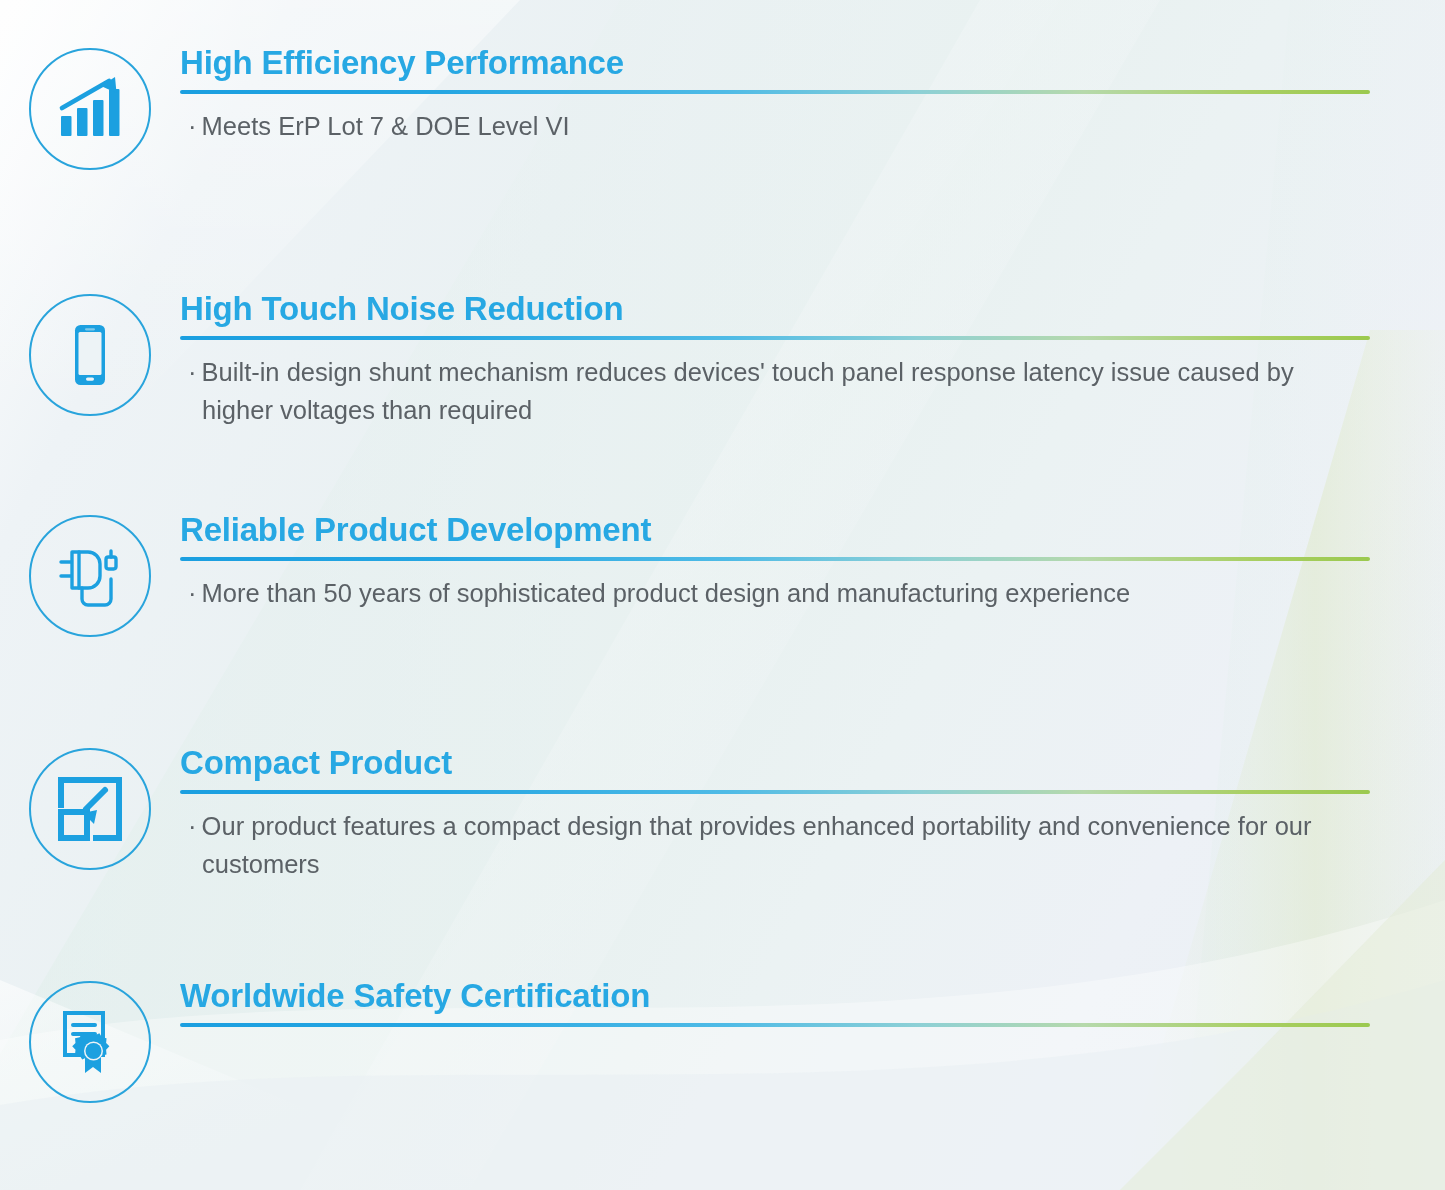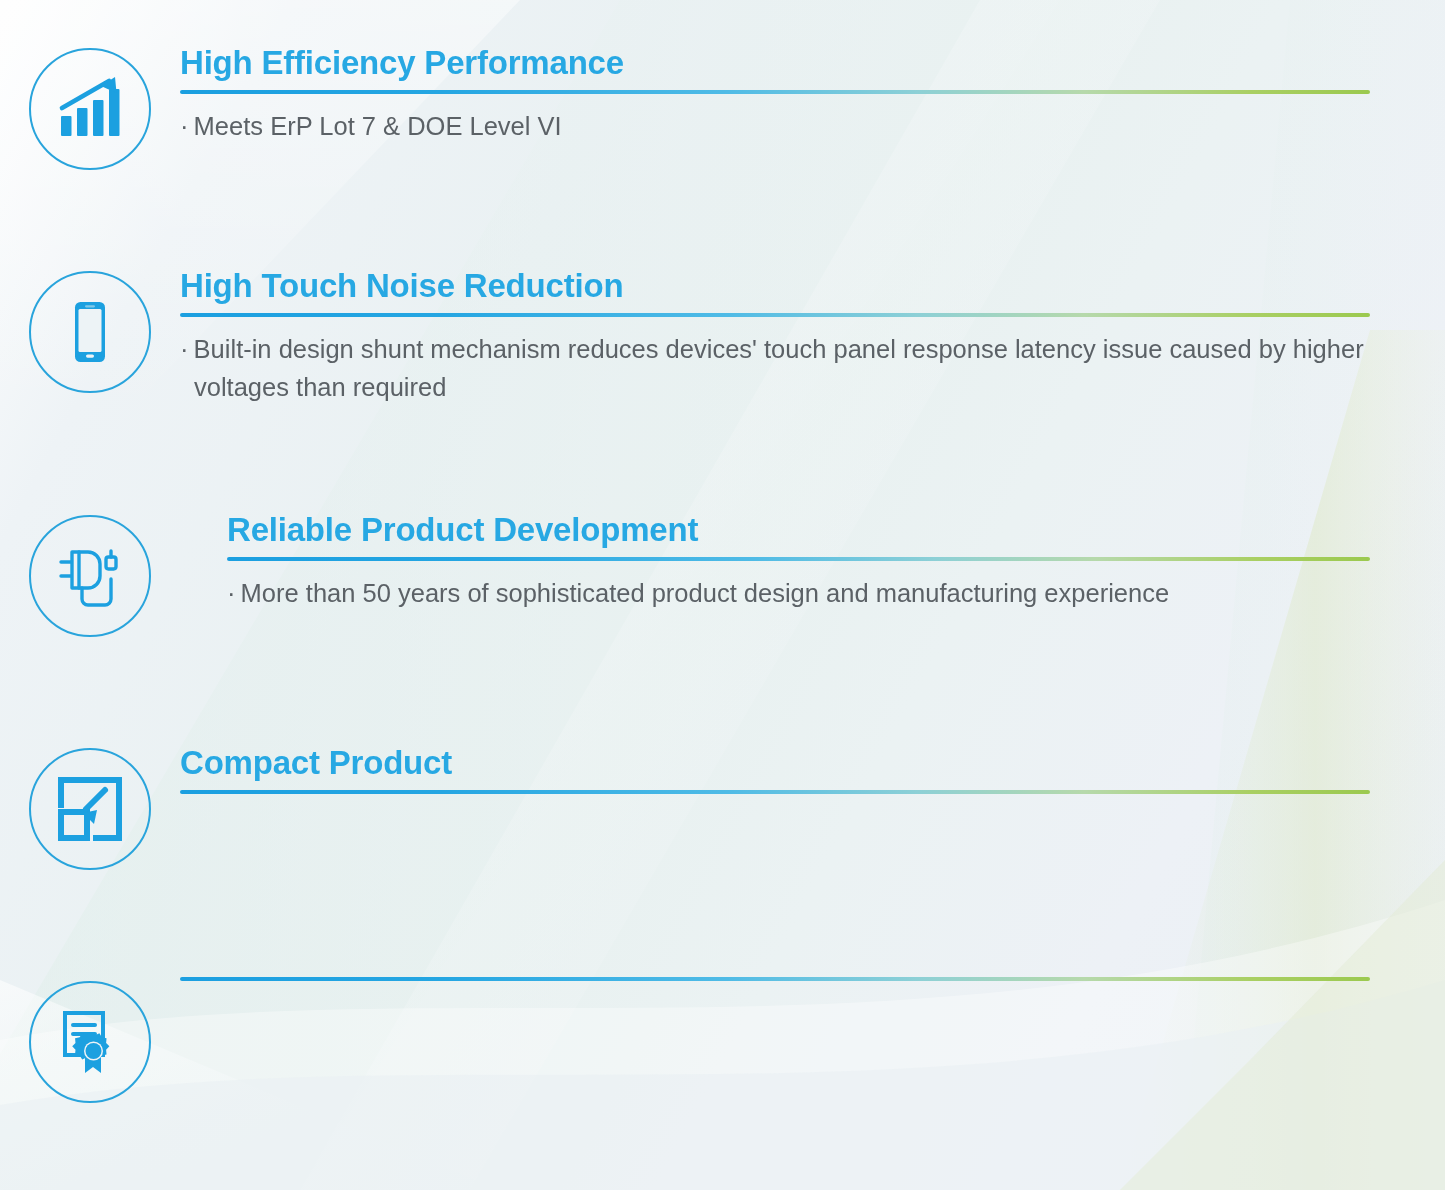--- a/index.html
+++ b/index.html
@@ -97,43 +97,43 @@
       #25a6e2 22%,
       #4fbbe6 46%,
       #8dd0d6 62%,
       #b6d9ab 76%,
       #a9cf63 90%,
       #9bc94f 100%);
     margin-bottom: 14px;
   }
 
   .bullets {
-    margin: 0;
+    margin: 8px;
     padding: 0;
     list-style: none;
   }
 
   .bullets li {
     color: #5b6166;
     font-size: 25.5px;
     line-height: 1.48;
     margin: 0 0 1px 0;
     text-indent: -14px;
     padding-left: 14px;
   }
 
   .bullets li::before {
     content: "\00B7\2009";
     color: #5b6166;
   }
 
   
   #feature-0 { top: 44px; }
-  #feature-1 { top: 267px; }
-  #feature-2 { top: 511px; gap: 47px; }
+  #feature-1 { top: 290px; }
+  #feature-2 { top: 511px; }
   #feature-3 { top: 744px; }
   #feature-4 { top: 977px; }
 
   #feature-0 .body-col { padding-right: 75px; }
 </style>
 </head>
 <body>
 
 <div id="page">
 
@@ -259,20 +259,23 @@
             <g stroke="#1ca0e0" stroke-width="6" stroke-linecap="round">
               <line x1="48" y1="14" x2="29" y2="33"></line>
             </g>
             <polygon points="26,37 40,34 37,48" fill="#1ca0e0"></polygon>
           </svg>
         </div>
       </div>
       <div class="body-col">
         <h2 class="f-title">Compact Product</h2>
         <div class="divider"></div>
+        <ul class="bullets">
+          <li>Our product features a compact design that provides enhanced portability and convenience for our customers</li>
+        </ul>
       </div>
     </div>
 
     <div class="feature" id="feature-4">
       <div class="icon-wrap">
         <div class="icon-circle">
           <svg width="70" height="70" viewBox="0 0 70 70" xmlns="http://www.w3.org/2000/svg">
 
             <path d="M10,6 h38 v42 h-38 z" fill="none" stroke="#1ca0e0" stroke-width="4"></path>
             <line x1="18" y1="18" x2="40" y2="18" stroke="#1ca0e0" stroke-width="4" stroke-linecap="round"></line>
@@ -285,18 +288,19 @@
                        l5.2,2.0 l5.0,-2.4 l2.9,4.7 l5.4,1.0 l-0.5,5.5 l3.8,4.0 l-3.8,4.0 l0.5,5.5 l-5.4,1.0 l-2.9,4.7
                        l-5.0,-2.4 l-5.2,2.0 l-4.8,-2.0 l-5.0,2.4 l-2.9,-4.7 l-5.4,-1.0 l0.5,-5.5 l-3.8,-4.0 l3.8,-4.0
                        l-0.5,-5.5 l5.4,-1.0 l2.9,-4.7 l5.0,2.4 z" transform="translate(-0.5,6) scale(0.86) translate(4,2)"></path>
             </g>
             <circle cx="38.5" cy="44" r="9.5" fill="#edf3f6"></circle>
             <circle cx="38.5" cy="44" r="8" fill="#1ca0e0"></circle>
           </svg>
         </div>
       </div>
       <div class="body-col">
+        <h2 class="f-title">Worldwide Safety Certification</h2>
         <div class="divider"></div>
       </div>
     </div>
 
   </div>
 </div>
 
 </body></html>

